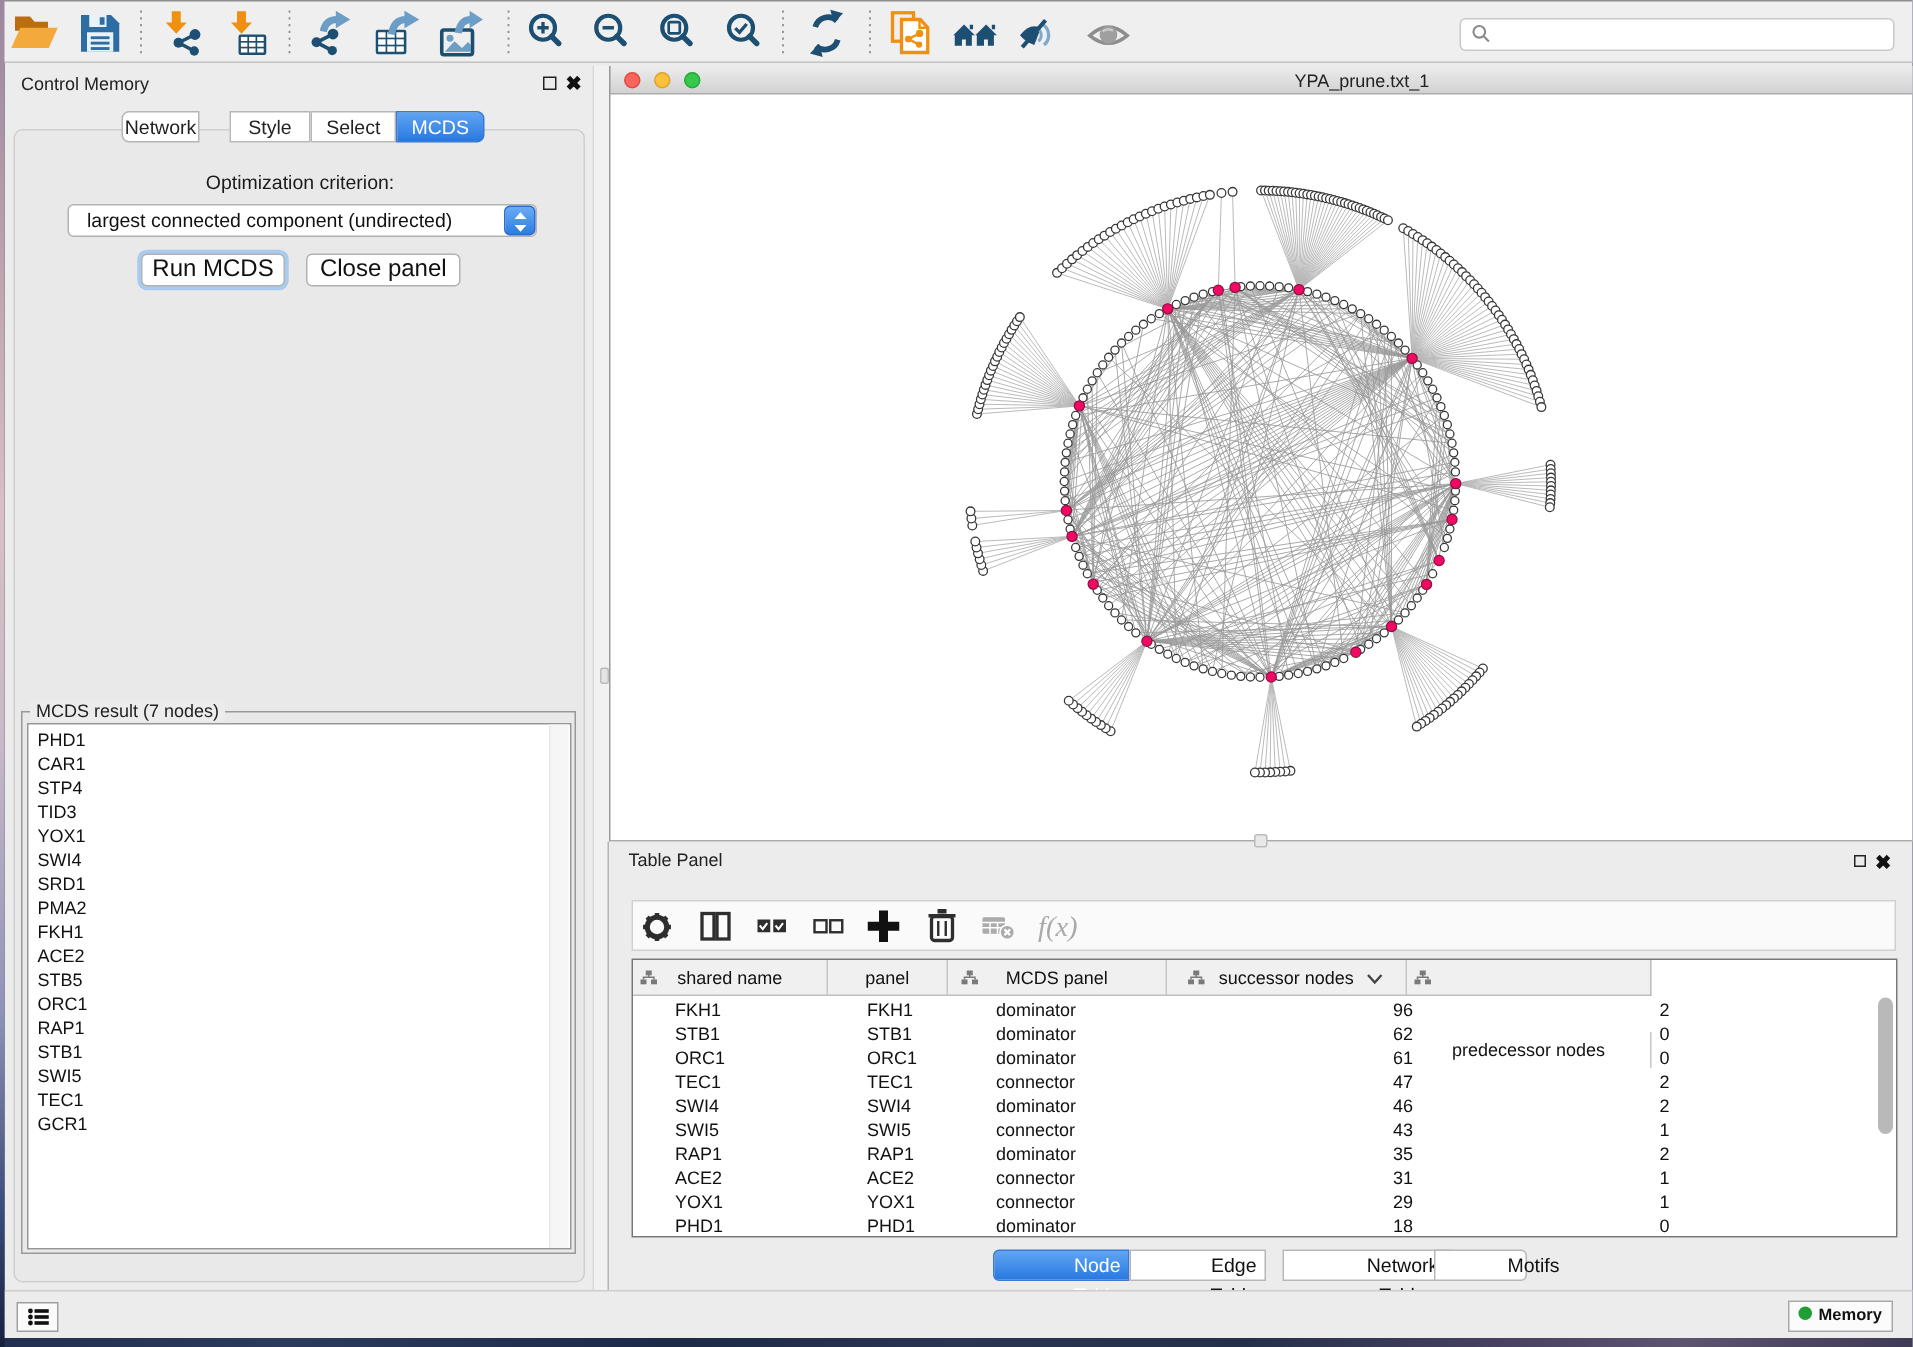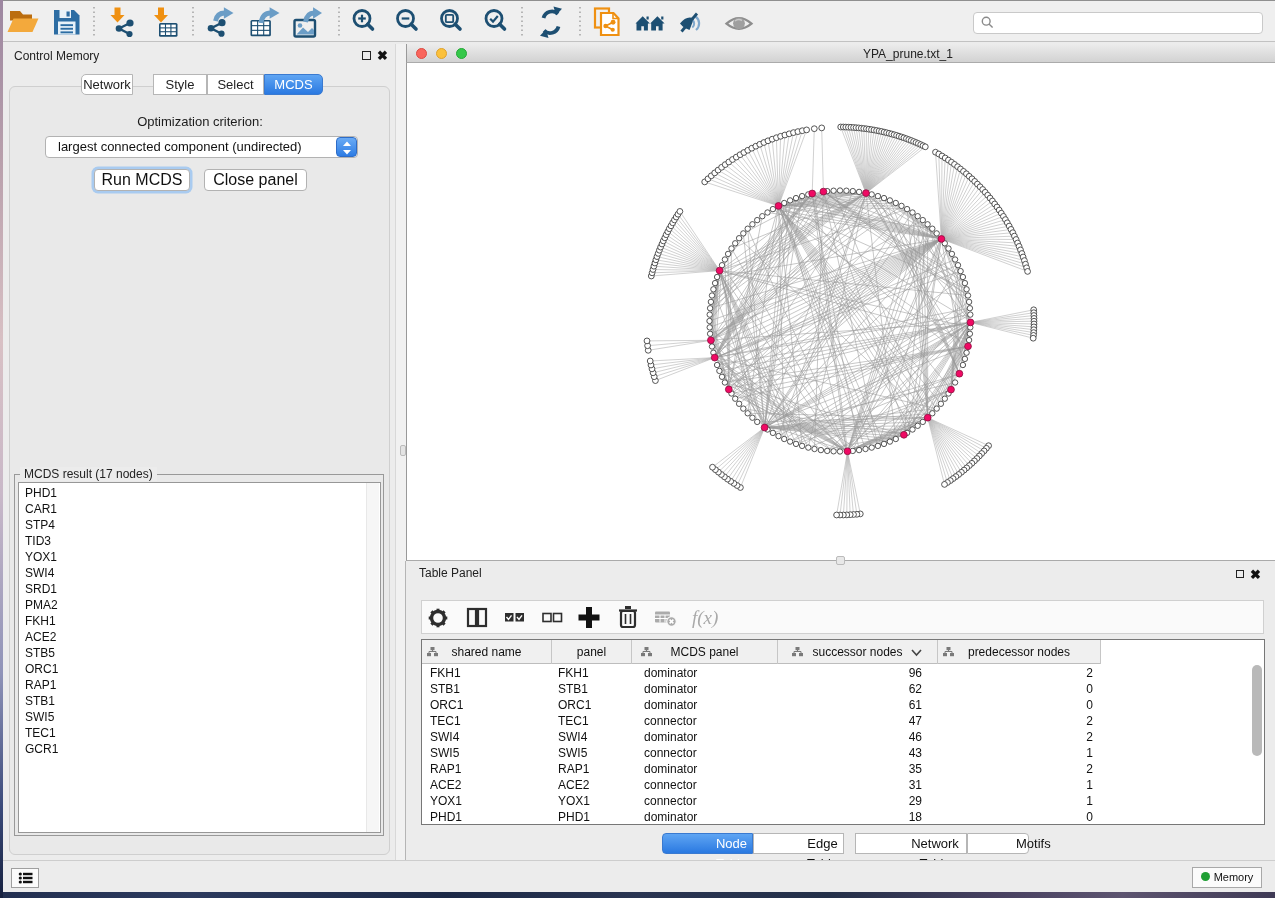--- a/index.html
+++ b/index.html
@@ -39,32 +39,32 @@
   border-bottom:1px solid #ababab; border-left:1px solid #999; }
 .light { position:absolute; top:3.5px; width:11px; height:11px; border-radius:50%; }
 #netName { position:absolute; left:456px; top:3px; font-size:12px; color:#222; }
 #graphHost { left:406px; top:63px; width:869px; height:497px; }
 #hgrip { left:836px; top:556px; width:9px; height:9px; border:1px solid #bbb; border-radius:2px; background:#e8e8e8; }
 #tpTitle { left:419px; top:566px; font-size:12px; color:#222; }
 #tpEdge { left:405px; top:561px; width:1px; height:301px; background:#b5b5b5; }
 #tpSq { left:1236px; top:570px; width:8px; height:8px; border:1.5px solid #222; }
 #tpX  { left:1250px; top:567px; font-size:13px; font-weight:bold; color:#111; }
 #ttoolbar { left:421px; top:600px; width:843px; height:34px; background:#fafafa; border:1px solid #d0d0d0; }
-#ttable { left:421px; top:639px; width:844px; height:186px; background:#fff; border:1px solid #777; overflow:hidden; }
+#ttable { left:421px; top:639px; width:844px; height:186px; background:#fff; border:1px solid #777; overflow:hidden;padding-left:20px; }
 #thead { position:absolute; left:0; top:0; width:679px; height:24px; background:#f0f0f0;
   border-bottom:1px solid #bdbdbd; border-right:1px solid #bdbdbd; font-size:12px; color:#111; }
 .hcell { position:absolute; top:0; height:24px; line-height:24px; text-align:center; border-right:1px solid #c6c6c6; }
 .trow { position:absolute; width:100%; height:16px; font-size:12px; color:#111; line-height:16px; }
 .c1 { position:absolute; left:8px; }  .c2 { position:absolute; left:136px; }
 .c3 { position:absolute; left:222px; } .c4 { position:absolute; width:356px; left:144px; text-align:right; }
 .c5 { position:absolute; width:527px; left:144px; text-align:right; }
 #tscroll { position:absolute; right:2px; top:25px; width:10px; height:91px; background:#b9b9b9; border-radius:6px; }
 .seg { position:absolute; top:833px; height:21px; background:#fff; border:1px solid #b6b6b6;
   font-size:13px; color:#111; text-align:center; line-height:20px;padding-left:48px; }
-#status { left:3px; top:860px; width:1272px; height:32px; background:#ececec; border-top:1px solid #cdcdcd; }
+#status { left:3px; top:860px; width:1272px; height:32px; background:#ececec; border-top:1px solid #cdcdcd;font-weight:bold; }
 #memBtn { position:absolute; right:13px; top:6px; width:70px; height:21px; background:#fbfbfb;
   border:1px solid #a8a8a8; font-size:11px; color:#111; line-height:19px; text-align:center; }
 #memBtn i { display:inline-block; width:9px; height:9px; border-radius:50%; background:#1e9e33; margin-right:4px; font-style:normal; }
 #listBtn { position:absolute; left:8px; top:7px; width:28px; height:20px; background:#fbfbfb; border:1px solid #9f9f9f; }
 .blue { background:linear-gradient(#5fa5f3,#2a79e1) !important; color:#fff !important; border-color:#3a7ad0 !important; }
 </style></head><body>
 <div class="abs" id="chrome"></div>
 <div class="abs" id="toolbar">
     <svg width="1275" height="42" viewBox="0 0 1275 42" style="position:absolute;left:0;top:0">
       <line x1="94" y1="6" x2="94" y2="36" stroke="#8f8f8f" stroke-width="1.2" stroke-dasharray="1.5,3"></line>
@@ -174,21 +174,21 @@
 <div class="tab" style="left:207px;width:57px;">Select</div>
 <div class="tab blue" style="left:264px;width:59px;border-radius:0 5px 5px 0;">MCDS</div>
 <div class="abs" id="optLabel">Optimization criterion:</div>
 <div class="abs" id="combo">largest connected component (undirected)<div id="comboBtn"><svg width="20" height="20" viewBox="0 0 20 20">
         <path d="M6 8 l4 -4.5 l4 4.5 z" fill="#fff"></path>
         <path d="M6 12 l4 4.5 l4 -4.5 z" fill="#fff"></path>
       </svg></div></div>
 <div class="btn" id="runBtn">Run MCDS</div>
 <div class="btn" id="closeBtn">Close panel</div>
 <div class="abs" id="fsBorder"></div>
-<div class="abs" id="fsLegend">MCDS result (17 nodes)</div>
+<div class="abs" id="fsLegend">MCDS result (7 nodes)</div>
 <div class="abs" id="mcdsList">PHD1<br>CAR1<br>STP4<br>TID3<br>YOX1<br>SWI4<br>SRD1<br>PMA2<br>FKH1<br>ACE2<br>STB5<br>ORC1<br>RAP1<br>STB1<br>SWI5<br>TEC1<br>GCR1<div id="listScroll"></div></div>
 <div class="abs" id="vsplit"></div>
 <div class="abs" id="vgrip"></div>
 <div class="abs" id="netwin"></div>
 <div class="abs" id="netTitle">
   <div class="light" style="left:9px;background:#f9655c;border:1px solid #dd4b42;"></div>
   <div class="light" style="left:28.5px;background:#fbc13c;border:1px solid #dfa12c;"></div>
   <div class="light" style="left:48.5px;background:#35c84a;border:1px solid #24a836;"></div>
   <div id="netName">YPA_prune.txt_1</div>
 </div>
@@ -1054,21 +1054,21 @@
       <path d="M247.6 20.6 l3.8 3.8 M251.4 20.6 l-3.8 3.8" stroke="#fff" stroke-width="1.5"></path>
       <text x="270" y="25" font-family="Liberation Serif, serif" font-style="italic" font-size="19" fill="#a9a9a9">f(x)</text>
     </svg>
   </div>
 <div class="abs" id="ttable">
   <div id="thead">
     <div class="hcell" style="left:0;width:130px;">shared name</div>
     <div class="hcell" style="left:130px;width:80px;">panel</div>
     <div class="hcell" style="left:210px;width:146px;">MCDS panel</div>
     <div class="hcell" style="left:356px;width:160px;">successor nodes</div>
-    <div class="hcell" style="left:516px;width:163px;">predecessor nodes</div>
+    <div class="hcell" style="left:516px;width:163px;margin-top:48px;">predecessor nodes</div>
     <svg width="679" height="24" viewBox="0 0 679 24" style="position:absolute;left:0;top:0">
       <g transform="translate(5,7)" fill="#7a7a7a">
           <rect x="3.5" y="0" width="4" height="3.2"></rect>
           <rect x="0" y="6" width="4" height="3.2"></rect>
           <rect x="7" y="6" width="4" height="3.2"></rect>
           <path d="M5.5 3 v2 M2 6 v-1.5 h7 v1.5" stroke="#7a7a7a" stroke-width="1" fill="none"></path>
         </g>
         <g transform="translate(219,7)" fill="#7a7a7a">
           <rect x="3.5" y="0" width="4" height="3.2"></rect>
           <rect x="0" y="6" width="4" height="3.2"></rect>
@@ -1160,21 +1160,21 @@
         <span class="c3">dominator</span>
         <span class="c4">18</span>
         <span class="c5">0</span>
       </div>
     </div>
   <div id="tscroll"></div>
 </div>
 <div class="seg blue" style="left:662px;width:91px;border-radius:4px 0 0 4px;">Node Table</div>
 <div class="seg" style="left:753px;width:91px;">Edge Table</div>
 <div class="seg" style="left:844px;width:112px;margin-left:11px;">Network Table</div>
-<div class="seg" style="left:956px;width:62px;border-radius:0 4px 4px 0;margin-left:11px;">Motifs</div>
+<div class="seg" style="left:956px;width:62px;border-radius:0 4px 4px 0;">Motifs</div>
 <div class="abs" id="status">
   <div id="listBtn"><svg width="26" height="18" viewBox="0 0 26 18">
         <g fill="#111">
           <circle cx="8.3" cy="5" r="1.6"></circle>
           <circle cx="8.3" cy="9" r="1.6"></circle>
           <circle cx="8.3" cy="13" r="1.6"></circle>
           <rect x="11" y="3.8" width="9.5" height="2.4"></rect>
           <rect x="11" y="7.8" width="9.5" height="2.4"></rect>
           <rect x="11" y="11.8" width="9.5" height="2.4"></rect>
         </g>

